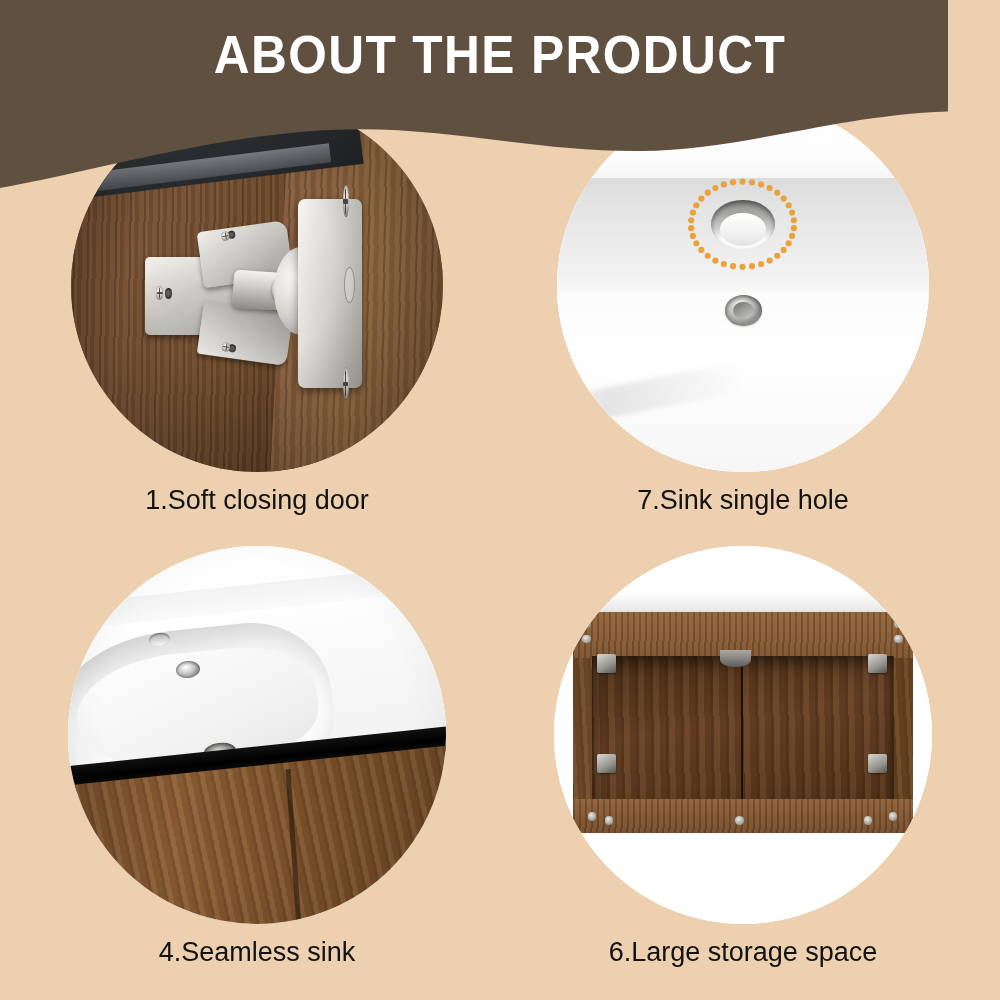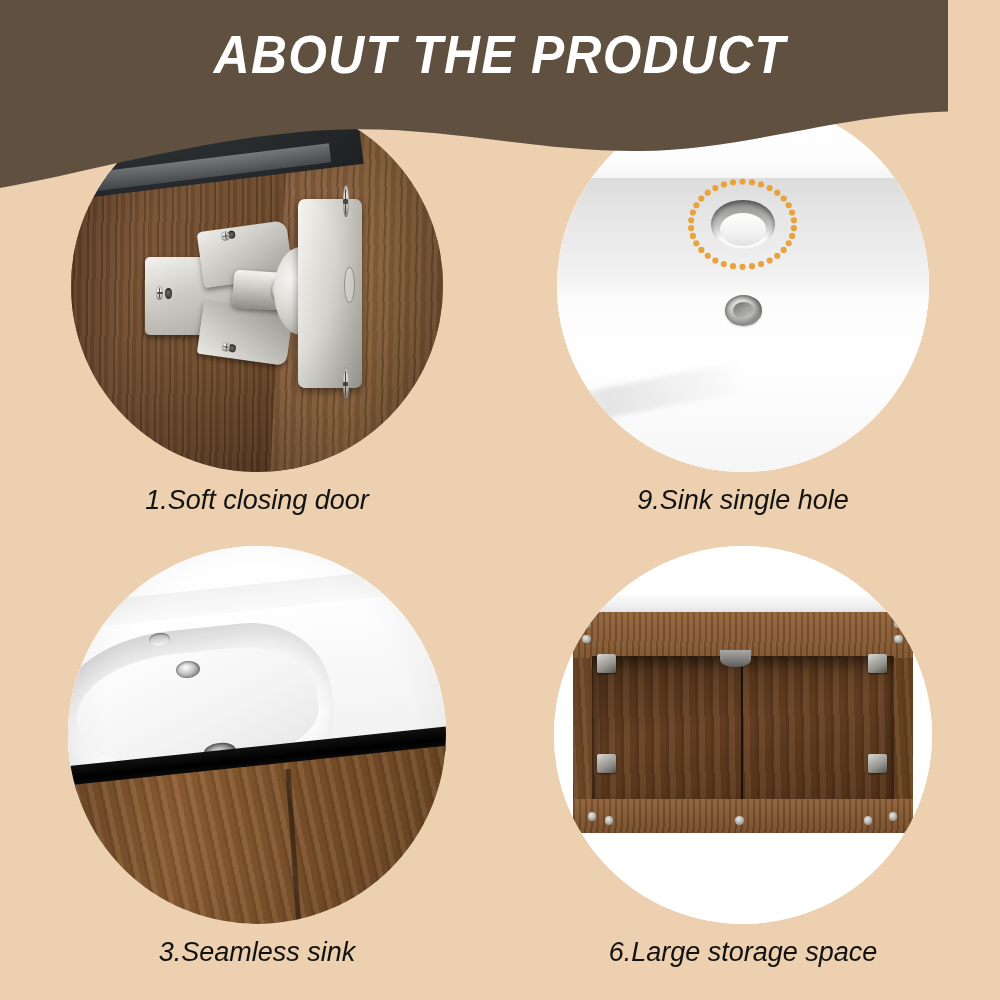--- a/index.html
+++ b/index.html
@@ -13,21 +13,20 @@
     overflow: hidden;
     font-family: "Liberation Sans", sans-serif;
     background: #ecd0af;
   }
   .page {
     position: relative;
     width: 948px;
     height: 1000px;
     background: #ecd0af;
     overflow: hidden;
-    font-style: italic;
   }
 
   
   .header-wave {
     position: absolute;
     top: 0;
     left: 0;
     width: 1000px;
     height: 200px;
     z-index: 2;
@@ -506,41 +505,41 @@
                 <circle cx="32.63" cy="13.44" r="3.1" fill="#e8a33d"></circle>
                 <circle cx="41.22" cy="9.90" r="3.1" fill="#e8a33d"></circle>
                 <circle cx="50.45" cy="7.73" r="3.1" fill="#e8a33d"></circle>
               </g>
           </svg>
           <div class="p2-overflow">
             <div class="p2-overflow-inner"></div>
           </div>
         </div>
       </div>
-      <div class="caption">9.Sink single hole</div>
+      <div class="caption">7.Sink single hole</div>
     </div>
 
     <div class="feature pos-bl">
       <div class="photo-circle">
         <div class="p3">
           <div class="p3-wall"></div>
           <div class="p3-backsplash"></div>
           <div class="p3-top"></div>
           <div class="p3-basin"></div>
           <div class="p3-basin-rim"></div>
           <div class="p3-tap-hole"></div>
           <div class="p3-overflow"></div>
           <div class="p3-drain"></div>
           <div class="p3-gap"></div>
           <div class="p3-cabinet"></div>
           <div class="p3-door-seam"></div>
           <div class="p3-vignette"></div>
         </div>
       </div>
-      <div class="caption">3.Seamless sink</div>
+      <div class="caption">4.Seamless sink</div>
     </div>
 
     <div class="feature pos-br">
       <div class="photo-circle">
         <div class="p4">
           <div class="p4-counter"></div>
           <div class="p4-body"></div>
           <div class="p4-top-rail"></div>
           <div class="p4-interior"></div>
           <div class="p4-back-seam"></div>

